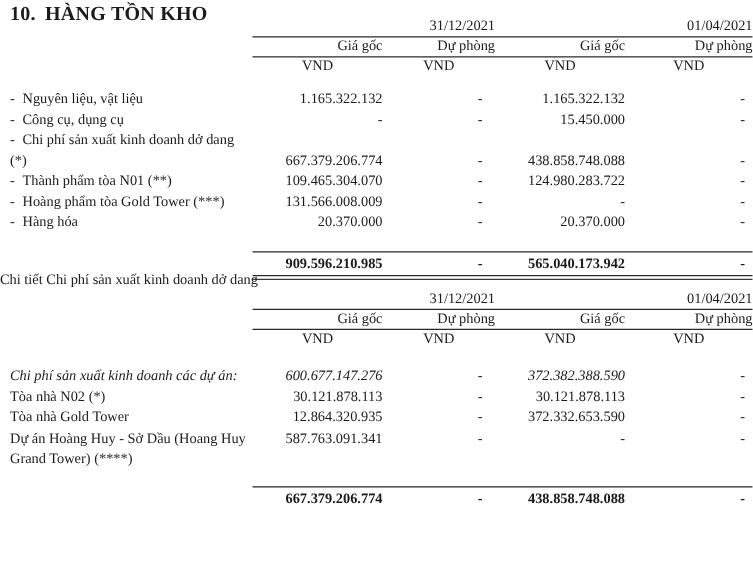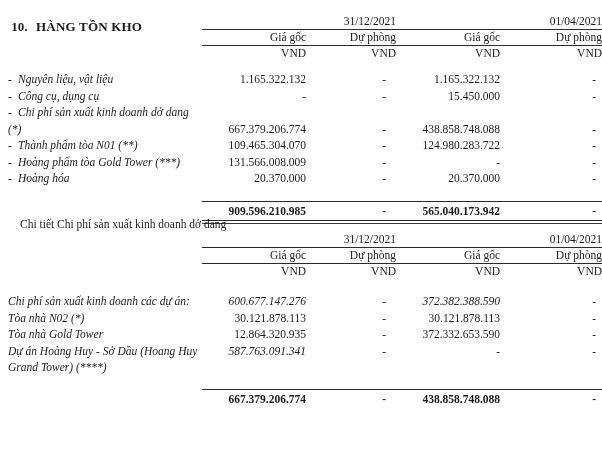--- a/index.html
+++ b/index.html
@@ -22,35 +22,34 @@
     height: 449px;
     box-sizing: border-box;
     padding: 0;
   }
 
   
   .section-title {
     position: absolute;
     left: 8px;
     top: 3px;
-    font-size: 13px;
+    font-size: 16px;
     font-weight: bold;
     letter-spacing: 0.2px;
     white-space: nowrap;
-    margin-top: 16px;
   }
   .section-title .num {
     display: inline-block;
     width: 20px;
   }
 
   
   .sub-heading {
     position: absolute;
-    left: 20px;
+    left: 0;
     font-size: 11.5px;
     font-weight: normal;
     white-space: nowrap;
   }
 
   
   table.fin {
     position: absolute;
     border-collapse: collapse;
     font-size: 11.5px;
@@ -68,21 +67,20 @@
   col.c-n1    { width: 104px; }
   col.c-n2    { width: 90px;  }
   col.c-n3    { width: 104px; }
   col.c-n4    { width: 102px; }
 
   .lbl {
     text-align: left;
     padding-right: 4px;
     line-height: 16.5px;
     white-space: normal;
-    font-style: italic;
   }
   .lbl .dash {
     display: inline-block;
     width: 10px;
   }
   .num {
     text-align: right;
     padding-right: 8px;
     line-height: 16.5px;
     white-space: nowrap;
@@ -117,21 +115,21 @@
   .spacer10 td { height: 10px; font-size: 0; line-height: 0; }
   .spacer14 td { height: 14px; font-size: 0; line-height: 0; }
 
   .colhead {
     text-align: right;
     padding-right: 8px;
     line-height: 15px;
     margin-top: 22px;
   }
   .unit {
-    text-align: right;
+    text-align: center;
     padding-right: 8px;
     line-height: 15px;
     padding-top: 1px;
   }
   .bi      { font-weight: bold; font-style: italic; }
 
   .total td { line-height: 18px; }
   .total .num { font-weight: bold; margin-top: 36px; }
 </style>
 </head>
@@ -227,21 +225,21 @@
         <td class="num gap4">-</td>
       </tr>
       <tr>
         <td class="lbl"><span class="dash">-</span><span>Hoàng phẩm tòa Gold Tower (***)</span></td>
         <td class="num">131.566.008.009</td>
         <td class="num gap2">-</td>
         <td class="num">-</td>
         <td class="num gap4">-</td>
       </tr>
       <tr>
-        <td class="lbl"><span class="dash">-</span><span>Hoàng hóa</span></td>
+        <td class="lbl"><span class="dash">-</span><span>Hàng hóa</span></td>
         <td class="num">20.370.000</td>
         <td class="num gap2">-</td>
         <td class="num">20.370.000</td>
         <td class="num gap4">-</td>
       </tr>
 
       <tr class="spacer14">
           <td colspan="5"></td>
         </tr>
 
@@ -350,21 +348,21 @@
       </tr>
       <tr>
         <td class="lbl">Tòa nhà Gold Tower</td>
         <td class="num">12.864.320.935</td>
         <td class="num gap2">-</td>
         <td class="num">372.332.653.590</td>
         <td class="num gap4">-</td>
       </tr>
       <tr>
         <td class="lbl" style="line-height:16px;margin-left:24px;">Dự án Hoàng Huy - Sở Dầu (Hoang Huy Grand Tower) (****)</td>
-        <td class="num" style="vertical-align:top;font-style:italic;">587.763.091.341</td>
+        <td class="num" style="vertical-align:top;">587.763.091.341</td>
         <td class="num gap2" style="vertical-align:top;">-</td>
         <td class="num" style="vertical-align:top;">-</td>
         <td class="num gap4" style="vertical-align:top;">-</td>
       </tr>
 
       <tr class="spacer14">
           <td colspan="5"></td>
         </tr>
       <tr class="rule-row">
         <td></td>

